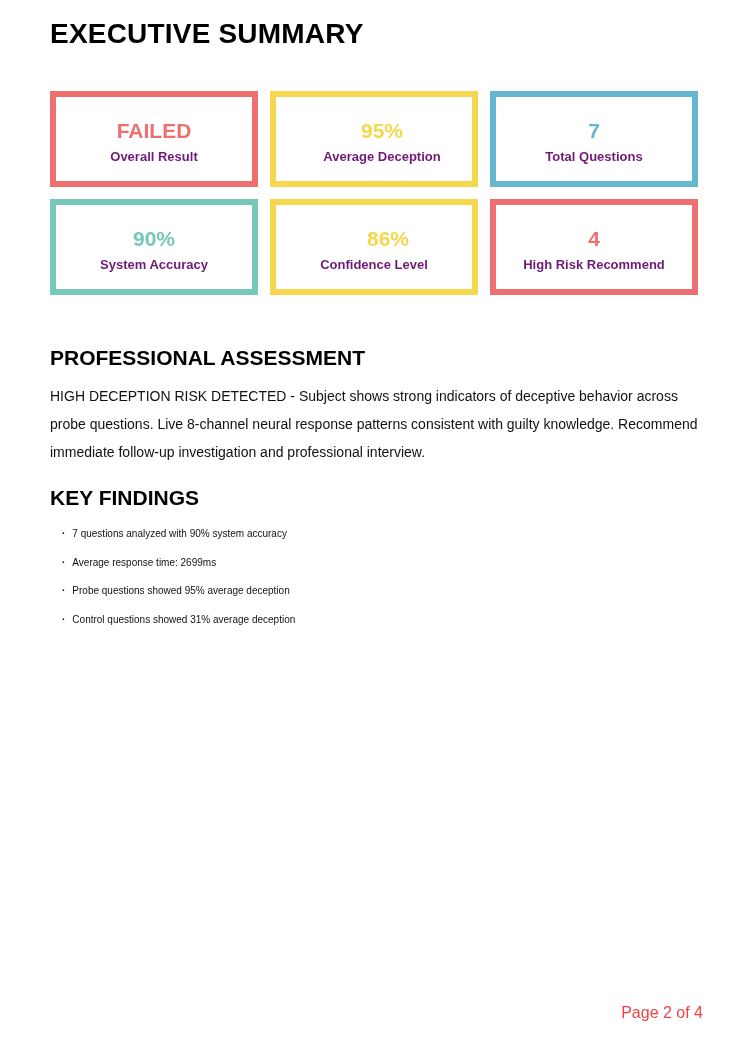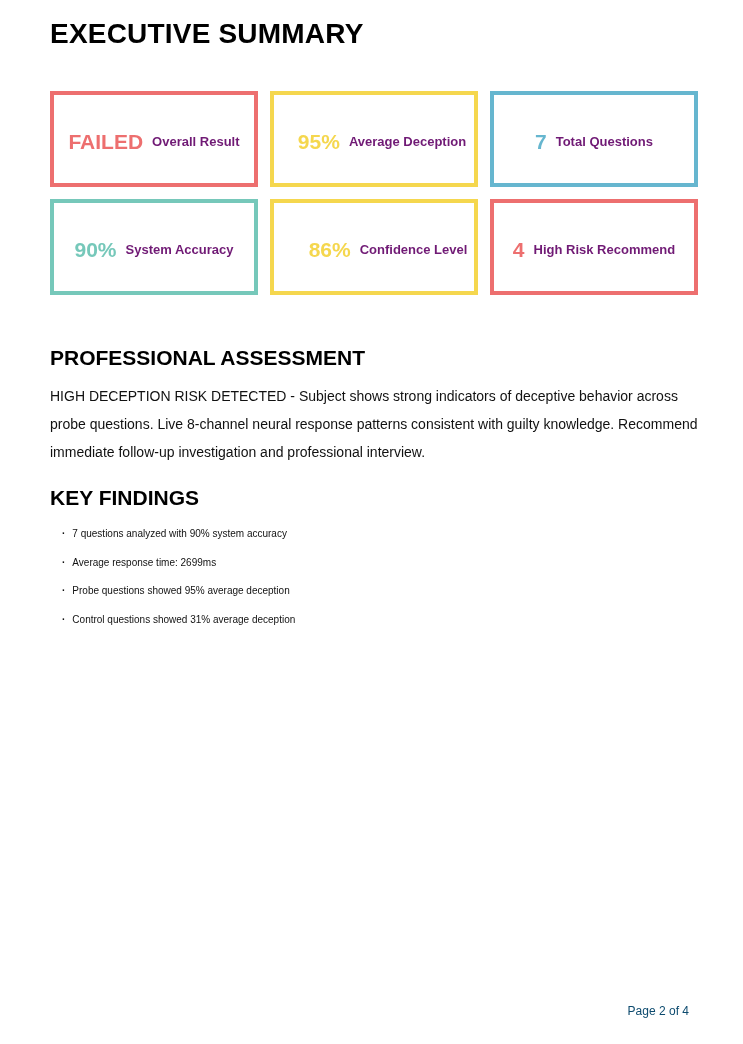--- a/index.html
+++ b/index.html
@@ -28,24 +28,24 @@
     margin-top: 41px;
     width: 648px;
     display: grid;
     grid-template-columns: repeat(3, 1fr);
     column-gap: 12px;
     row-gap: 12px;
   }
   .stat-card {
     height: 96px;
     box-sizing: border-box;
-    border: 4px solid #4d7c0f;
+    border: 6px solid #4d7c0f;
     background: #ffffff;
     display: flex;
-    flex-direction: row;
+    flex-direction: column;
     align-items: center;
     justify-content: center;
     gap: 9px;
     padding-top: 5px;
     text-align: center;
   }
   .stat-value {
     font-size: 21px;
     font-weight: bold;
     line-height: 1;
@@ -86,23 +86,23 @@
     white-space: nowrap;
   }
   .findings-list li::before {
     content: "\00B7";
     margin-right: 7px;
     font-weight: bold;
   }
   .page-footer {
     position: absolute;
     top: 1004px;
-    right: 54px;
-    font-size: 12px;
-    color: #0c4a6e;
+    right: 40px;
+    font-size: 16px;
+    color: #ef4444;
   }
 </style>
 </head>
 <body>
 
 <div class="page">
 
   <h1 class="page-title">EXECUTIVE SUMMARY</h1>
 
   <div class="stat-grid">

